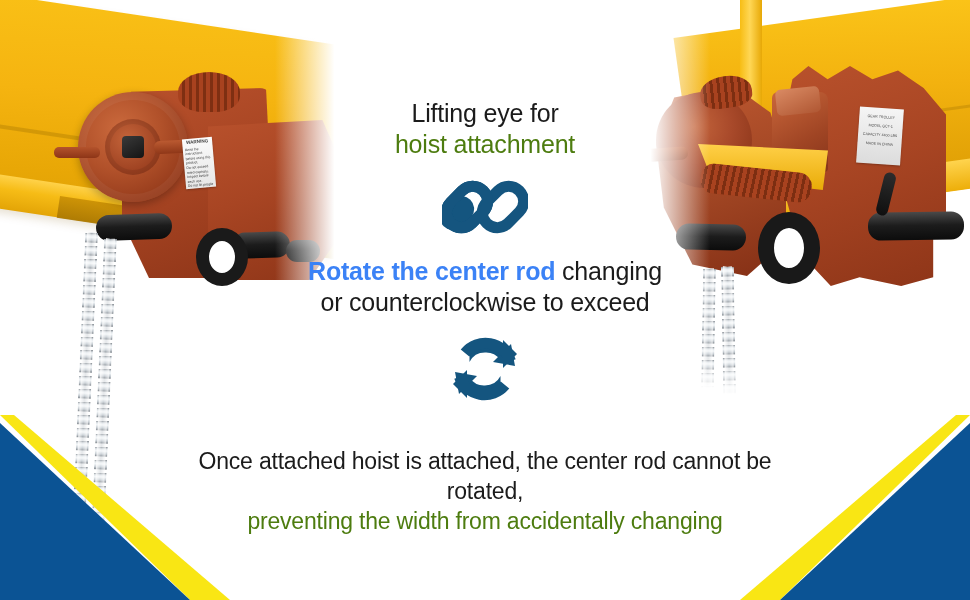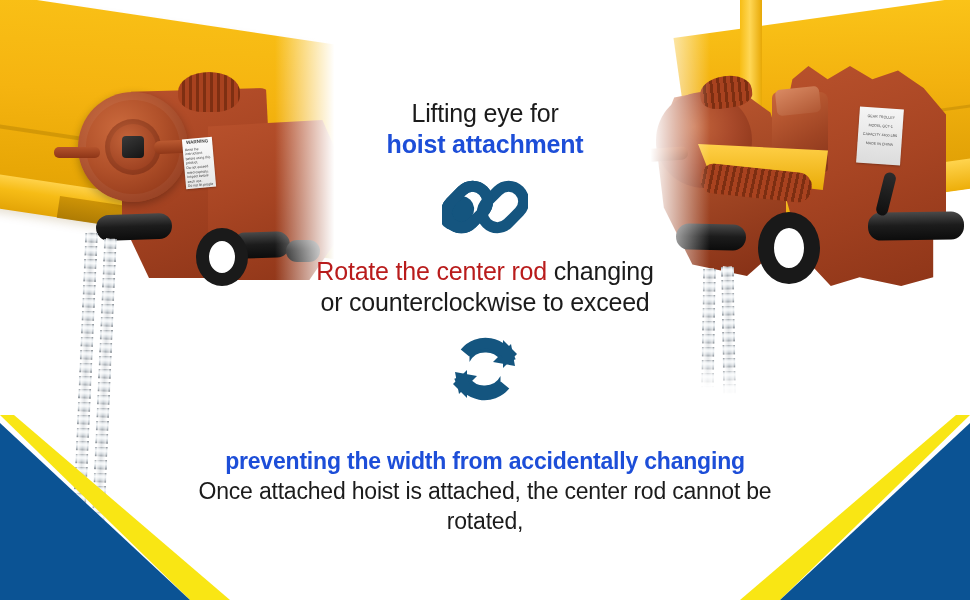--- a/index.html
+++ b/index.html
@@ -350,22 +350,22 @@
     width: 580px;
     text-align: center;
     z-index: 30;
   }
   .line {
     font-size: 25px;
     line-height: 31px;
     color: #1b1b1b;
     letter-spacing: -0.2px;
   }
-  .line.bold { font-weight: bold; color: #1d4ed8; }
-  .bold-blue { font-weight: normal; color: #b91c1c; }
+  .line.bold { font-weight: normal; color: #4d7c0f; }
+  .bold-blue { font-weight: bold; color: #3b82f6; }
 
   .block { margin: 0 auto; }
   #block-1 { margin-bottom: 14px; }
   #block-2 { margin-bottom: 14px; }
 
   .icon-wrap {
     display: flex;
     justify-content: center;
     align-items: center;
     margin: 10px auto 16px auto;
@@ -500,22 +500,22 @@
           <path d="M65.5 29 A26.5 26.5 0 0 0 20 21"></path>
         </g>
         <g fill="#14557f">
           <path d="M58 8 l14 14 -14 14 Z"></path>
           <path d="M22 66 l-14 -14 14 -14 Z"></path>
         </g>
       </svg>
     </div>
 
     <div id="bottom-block">
+      <div class="line">Once attached hoist is attached, the center rod cannot be rotated,</div>
       <div class="line bold">preventing the width from accidentally changing</div>
-      <div class="line">Once attached hoist is attached, the center rod cannot be rotated,</div>
     </div>
   </div>
 
   <svg class="corner" id="corner-left" viewBox="0 0 230 185" preserveAspectRatio="none">
     <polygon points="0,0 14,0 230,185 190,185" fill="#f9e614"></polygon>
     <polygon points="0,8 190,185 0,185" fill="#0b5394"></polygon>
   </svg>
 
   <svg class="corner" id="corner-right" viewBox="0 0 230 185" preserveAspectRatio="none">
     <polygon points="230,0 216,0 0,185 40,185" fill="#f9e614"></polygon>

